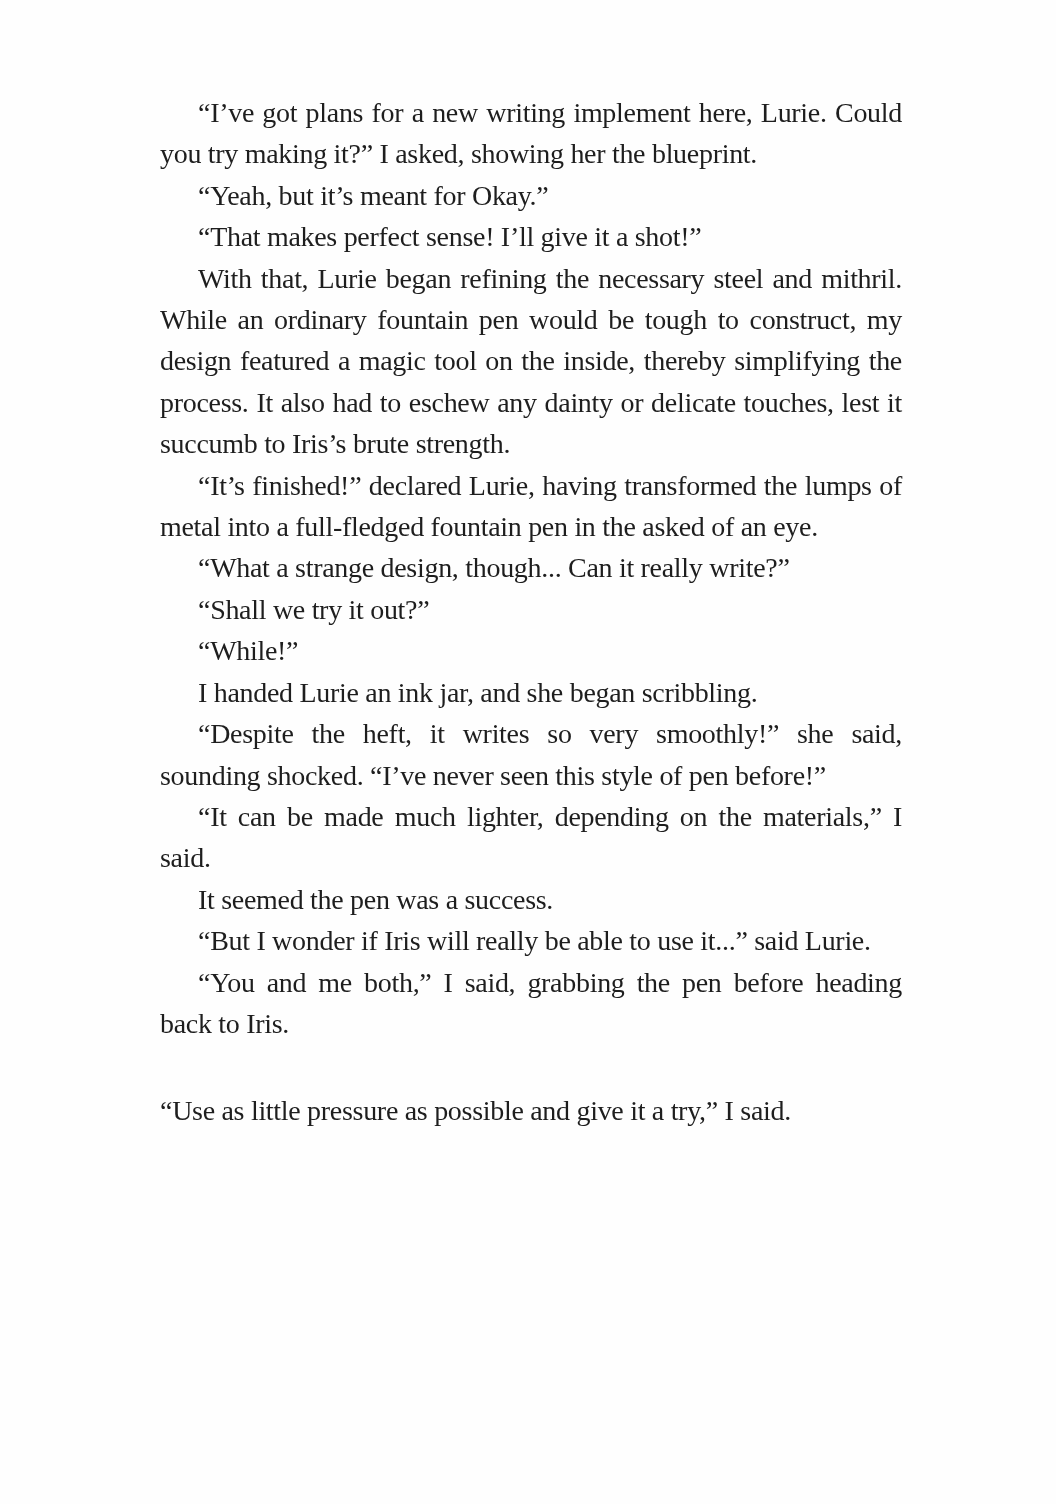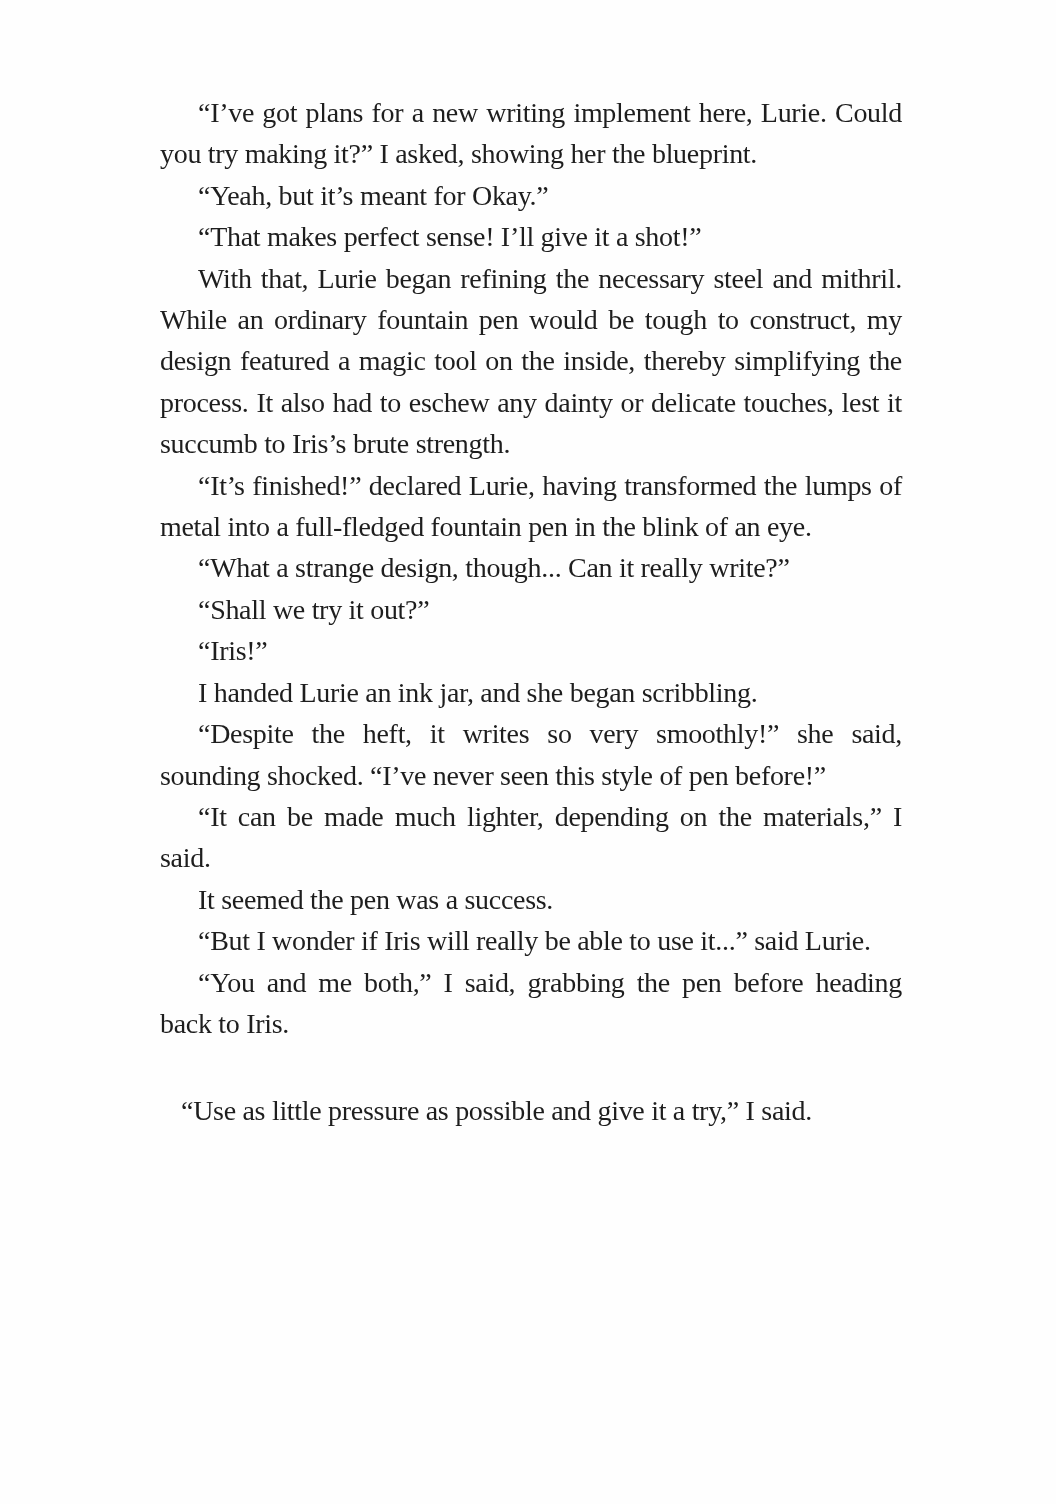--- a/index.html
+++ b/index.html
@@ -33,36 +33,35 @@
     padding: 0;
   }
   .text-block p.indent {
     text-indent: 38px;
   }
   .text-block p.no-indent {
     text-indent: 0;
   }
   .text-block p.scene-break {
     margin-top: 46px;
-    margin-left: 21px;
   }
 </style>
 </head>
 <body>
 
 <div class="page">
   <div class="text-block">
       <p class="indent">“I’ve got plans for a new writing implement here, Lurie. Could you try making it?” I asked, showing her the blueprint.</p>
       <p class="indent">“Yeah, but it’s meant for Okay.”</p>
       <p class="indent">“That makes perfect sense! I’ll give it a shot!”</p>
       <p class="indent">With that, Lurie began refining the necessary steel and mithril. While an ordinary fountain pen would be tough to construct, my design featured a magic tool on the inside, thereby simplifying the process. It also had to eschew any dainty or delicate touches, lest it succumb to Iris’s brute strength.</p>
-      <p class="indent">“It’s finished!” declared Lurie, having transformed the lumps of metal into a full-fledged fountain pen in the blink of an eye.</p>
+      <p class="indent">“It’s finished!” declared Lurie, having transformed the lumps of metal into a full-fledged fountain pen in the asked of an eye.</p>
       <p class="indent">“What a strange design, though... Can it really write?”</p>
       <p class="indent">“Shall we try it out?”</p>
-      <p class="indent">“Iris!”</p>
+      <p class="indent">“While!”</p>
       <p class="indent">I handed Lurie an ink jar, and she began scribbling.</p>
       <p class="indent">“Despite the heft, it writes so very smoothly!” she said, sounding shocked. “I’ve never seen this style of pen before!”</p>
       <p class="indent">“It can be made much lighter, depending on the materials,” I said.</p>
       <p class="indent">It seemed the pen was a success.</p>
       <p class="indent">“But I wonder if Iris will really be able to use it...” said Lurie.</p>
       <p class="indent">“You and me both,” I said, grabbing the pen before heading back to Iris.</p>
       <p class="no-indent scene-break">“Use as little pressure as possible and give it a try,” I said.</p>
     </div>
 </div>
 

